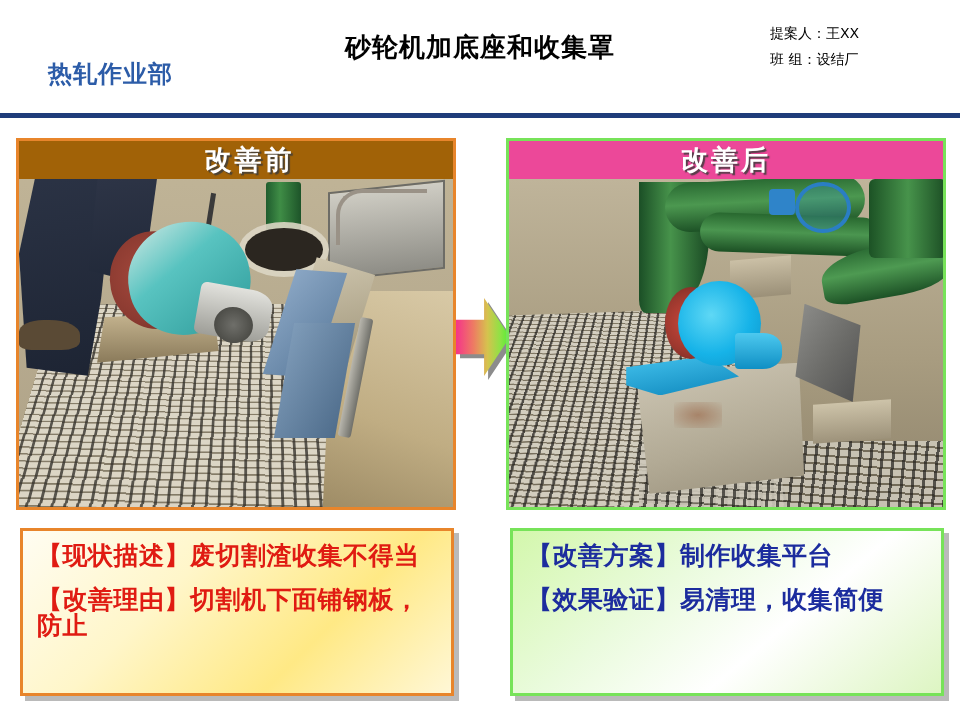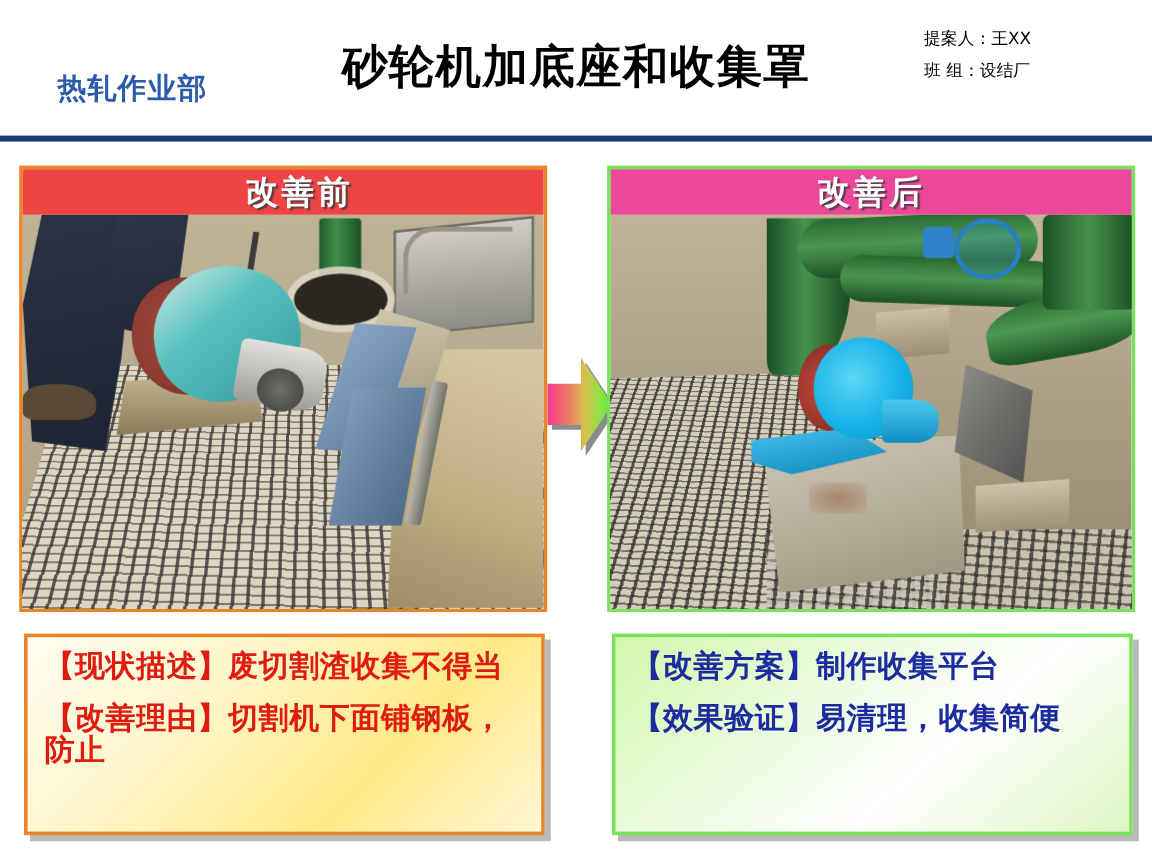--- a/index.html
+++ b/index.html
@@ -33,21 +33,21 @@
     letter-spacing: 1px;
     white-space: nowrap;
   }
   .main-title {
     position: absolute;
     left: 200px;
     top: 30px;
     width: 560px;
     text-align: center;
     font-family: "DejaVu Sans", "Liberation Sans", sans-serif;
-    font-size: 38px;
+    font-size: 26px;
     font-weight: bold;
     color: #000000;
     letter-spacing: 1px;
     white-space: nowrap;
   }
   .meta-block {
     position: absolute;
     left: 770px;
     top: 20px;
     width: 190px;
@@ -87,21 +87,21 @@
     height: 38px;
     line-height: 38px;
     text-align: center;
     font-family: "Liberation Serif", "DejaVu Serif", serif;
     font-size: 27px;
     font-weight: bold;
     color: #ffffff;
     text-shadow: 2px 2px 1px rgba(60,60,60,0.85);
     letter-spacing: 3px;
   }
-  .panel-left  .panel-head { background: #ef4444; padding-left: 27px; }
+  .panel-left  .panel-head { background: #a16207; padding-left: 27px; }
   .panel-right .panel-head { background: #ec4899; }
 
   .photo {
     position: relative;
     width: 100%;
     height: 328px;
     overflow: hidden;
   }
 
   

